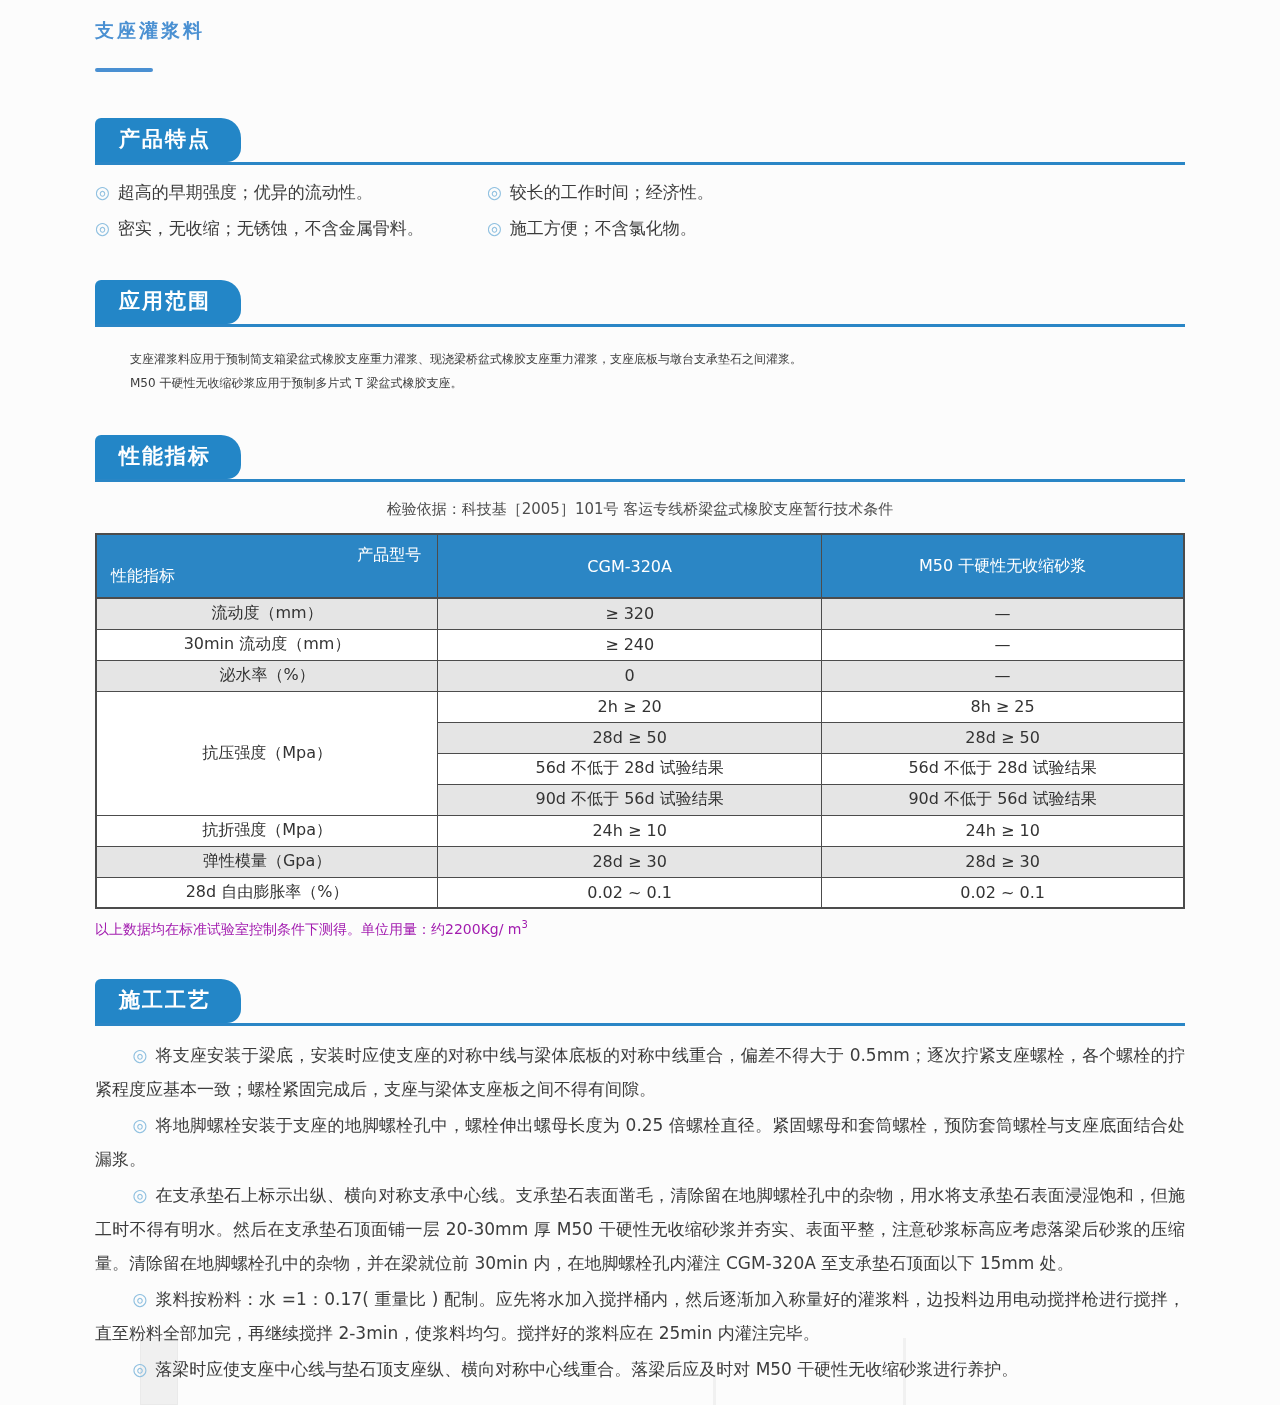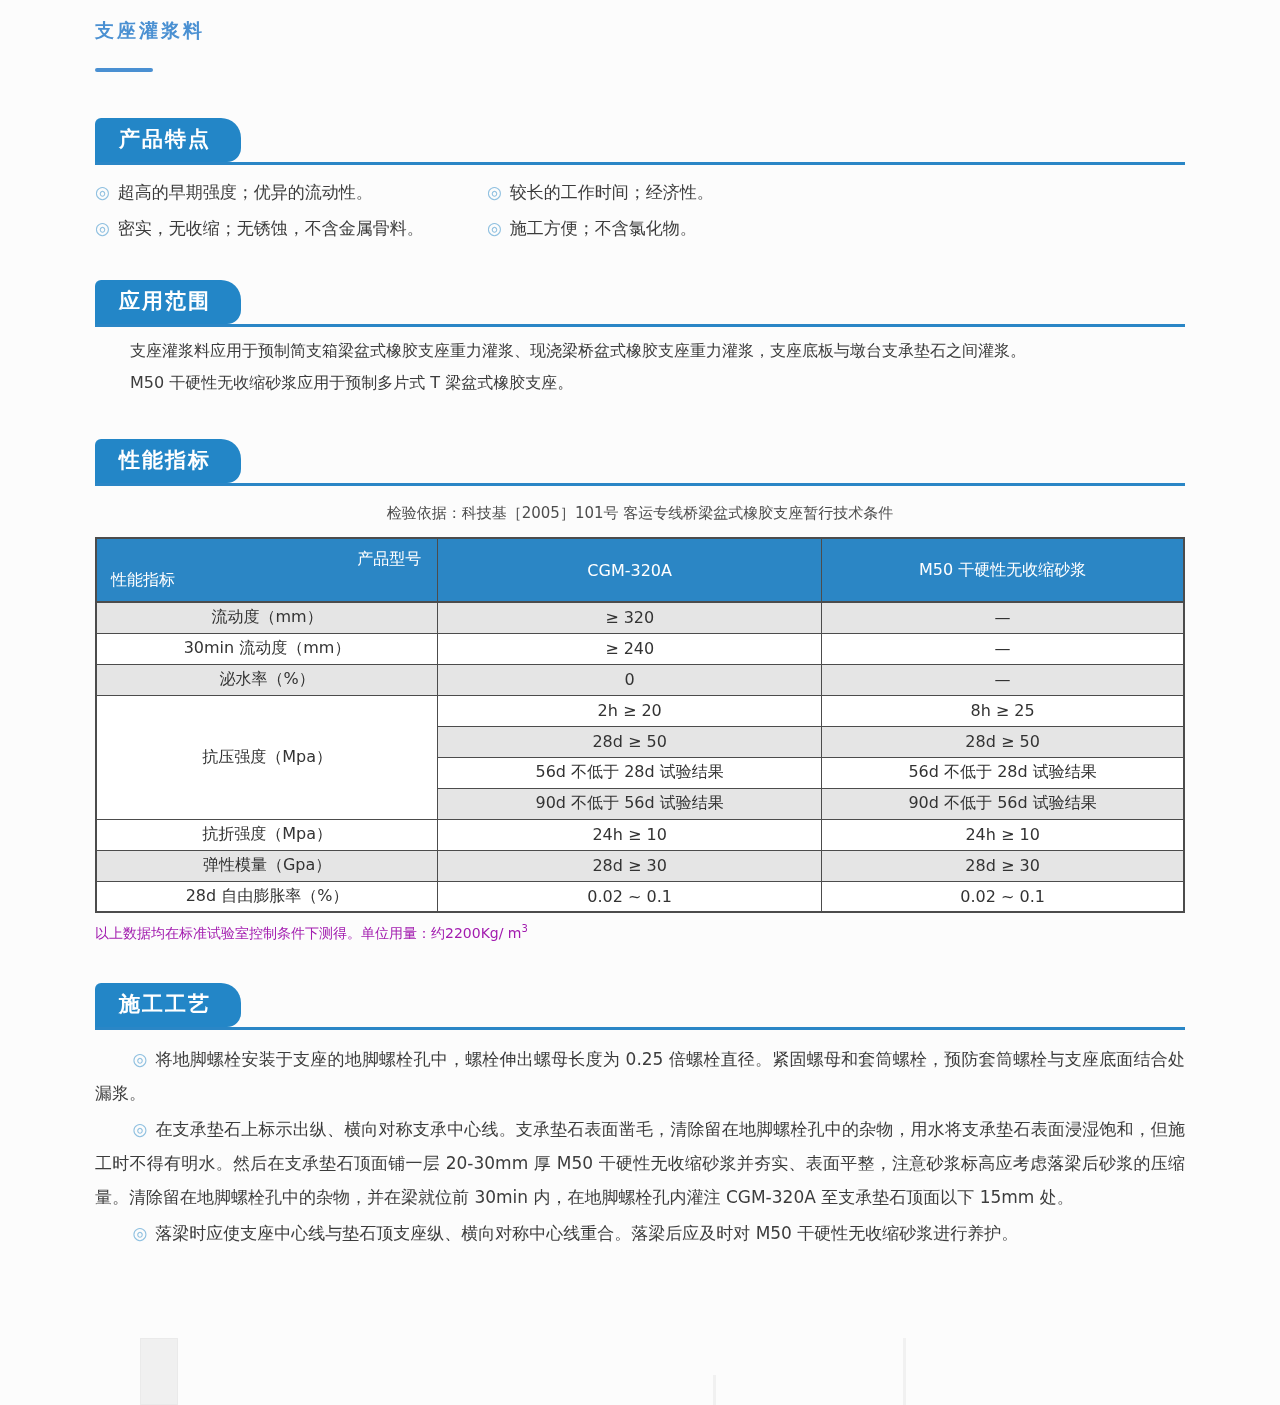--- a/index.html
+++ b/index.html
@@ -37,21 +37,21 @@
   .ring { color:#8fc0e0; font-size:17px; margin-right:8px; }
   .features-grid {
     margin-top:16px;
     display:grid;
     grid-template-columns:392px 1fr;
     row-gap:13px;
     font-size:17px;
   }
   .feature-item { white-space:nowrap; }
 
-  .app-paragraphs { margin-top:8px; padding-left:35px; font-size:16px; line-height:2.0; }
+  .app-paragraphs { margin-top:20px; padding-left:35px; font-size:12px; line-height:2.0; }
 
   
   .test-note { margin-top:18px; text-align:center; font-size:15px; color:#4d4d4d; }
   table.perf {
     margin-top:14px;
     width:100%;
     border-collapse:collapse;
     border:2px solid #4c4c4c;
     table-layout:fixed;
   }
@@ -199,19 +199,21 @@
       <td>0.02 ~ 0.1</td>
     </tr>
   </tbody>
     </table>
   <div class="footnote"><span>以上数据均在标准试验室控制条件下测得。单位用量：约2200Kg/ m</span><sup>3</sup></div>
 
   <div class="section-header mt-md">
     <span class="section-badge">施工工艺</span>
   </div>
   <div class="construction-list">
+    <p><span class="ring">◎</span><span>将支座安装于梁底，安装时应使支座的对称中线与梁体底板的对称中线重合，偏差不得大于 0.5mm；逐次拧紧支座螺栓，各个螺栓的拧紧程度应基本一致；螺栓紧固完成后，支座与梁体支座板之间不得有间隙。</span></p>
     <p><span class="ring">◎</span><span>将地脚螺栓安装于支座的地脚螺栓孔中，螺栓伸出螺母长度为 0.25 倍螺栓直径。紧固螺母和套筒螺栓，预防套筒螺栓与支座底面结合处漏浆。</span></p>
     <p><span class="ring">◎</span><span>在支承垫石上标示出纵、横向对称支承中心线。支承垫石表面凿毛，清除留在地脚螺栓孔中的杂物，用水将支承垫石表面浸湿饱和，但施工时不得有明水。然后在支承垫石顶面铺一层 20-30mm 厚 M50 干硬性无收缩砂浆并夯实、表面平整，注意砂浆标高应考虑落梁后砂浆的压缩量。清除留在地脚螺栓孔中的杂物，并在梁就位前 30min 内，在地脚螺栓孔内灌注 CGM-320A 至支承垫石顶面以下 15mm 处。</span></p>
+    <p><span class="ring">◎</span><span>浆料按粉料：水 =1：0.17( 重量比 ) 配制。应先将水加入搅拌桶内，然后逐渐加入称量好的灌浆料，边投料边用电动搅拌枪进行搅拌，直至粉料全部加完，再继续搅拌 2-3min，使浆料均匀。搅拌好的浆料应在 25min 内灌注完毕。</span></p>
     <p><span class="ring">◎</span><span>落梁时应使支座中心线与垫石顶支座纵、横向对称中心线重合。落梁后应及时对 M50 干硬性无收缩砂浆进行养护。</span></p>
 
   </div>
 
 </div>
 
 </body></html>

